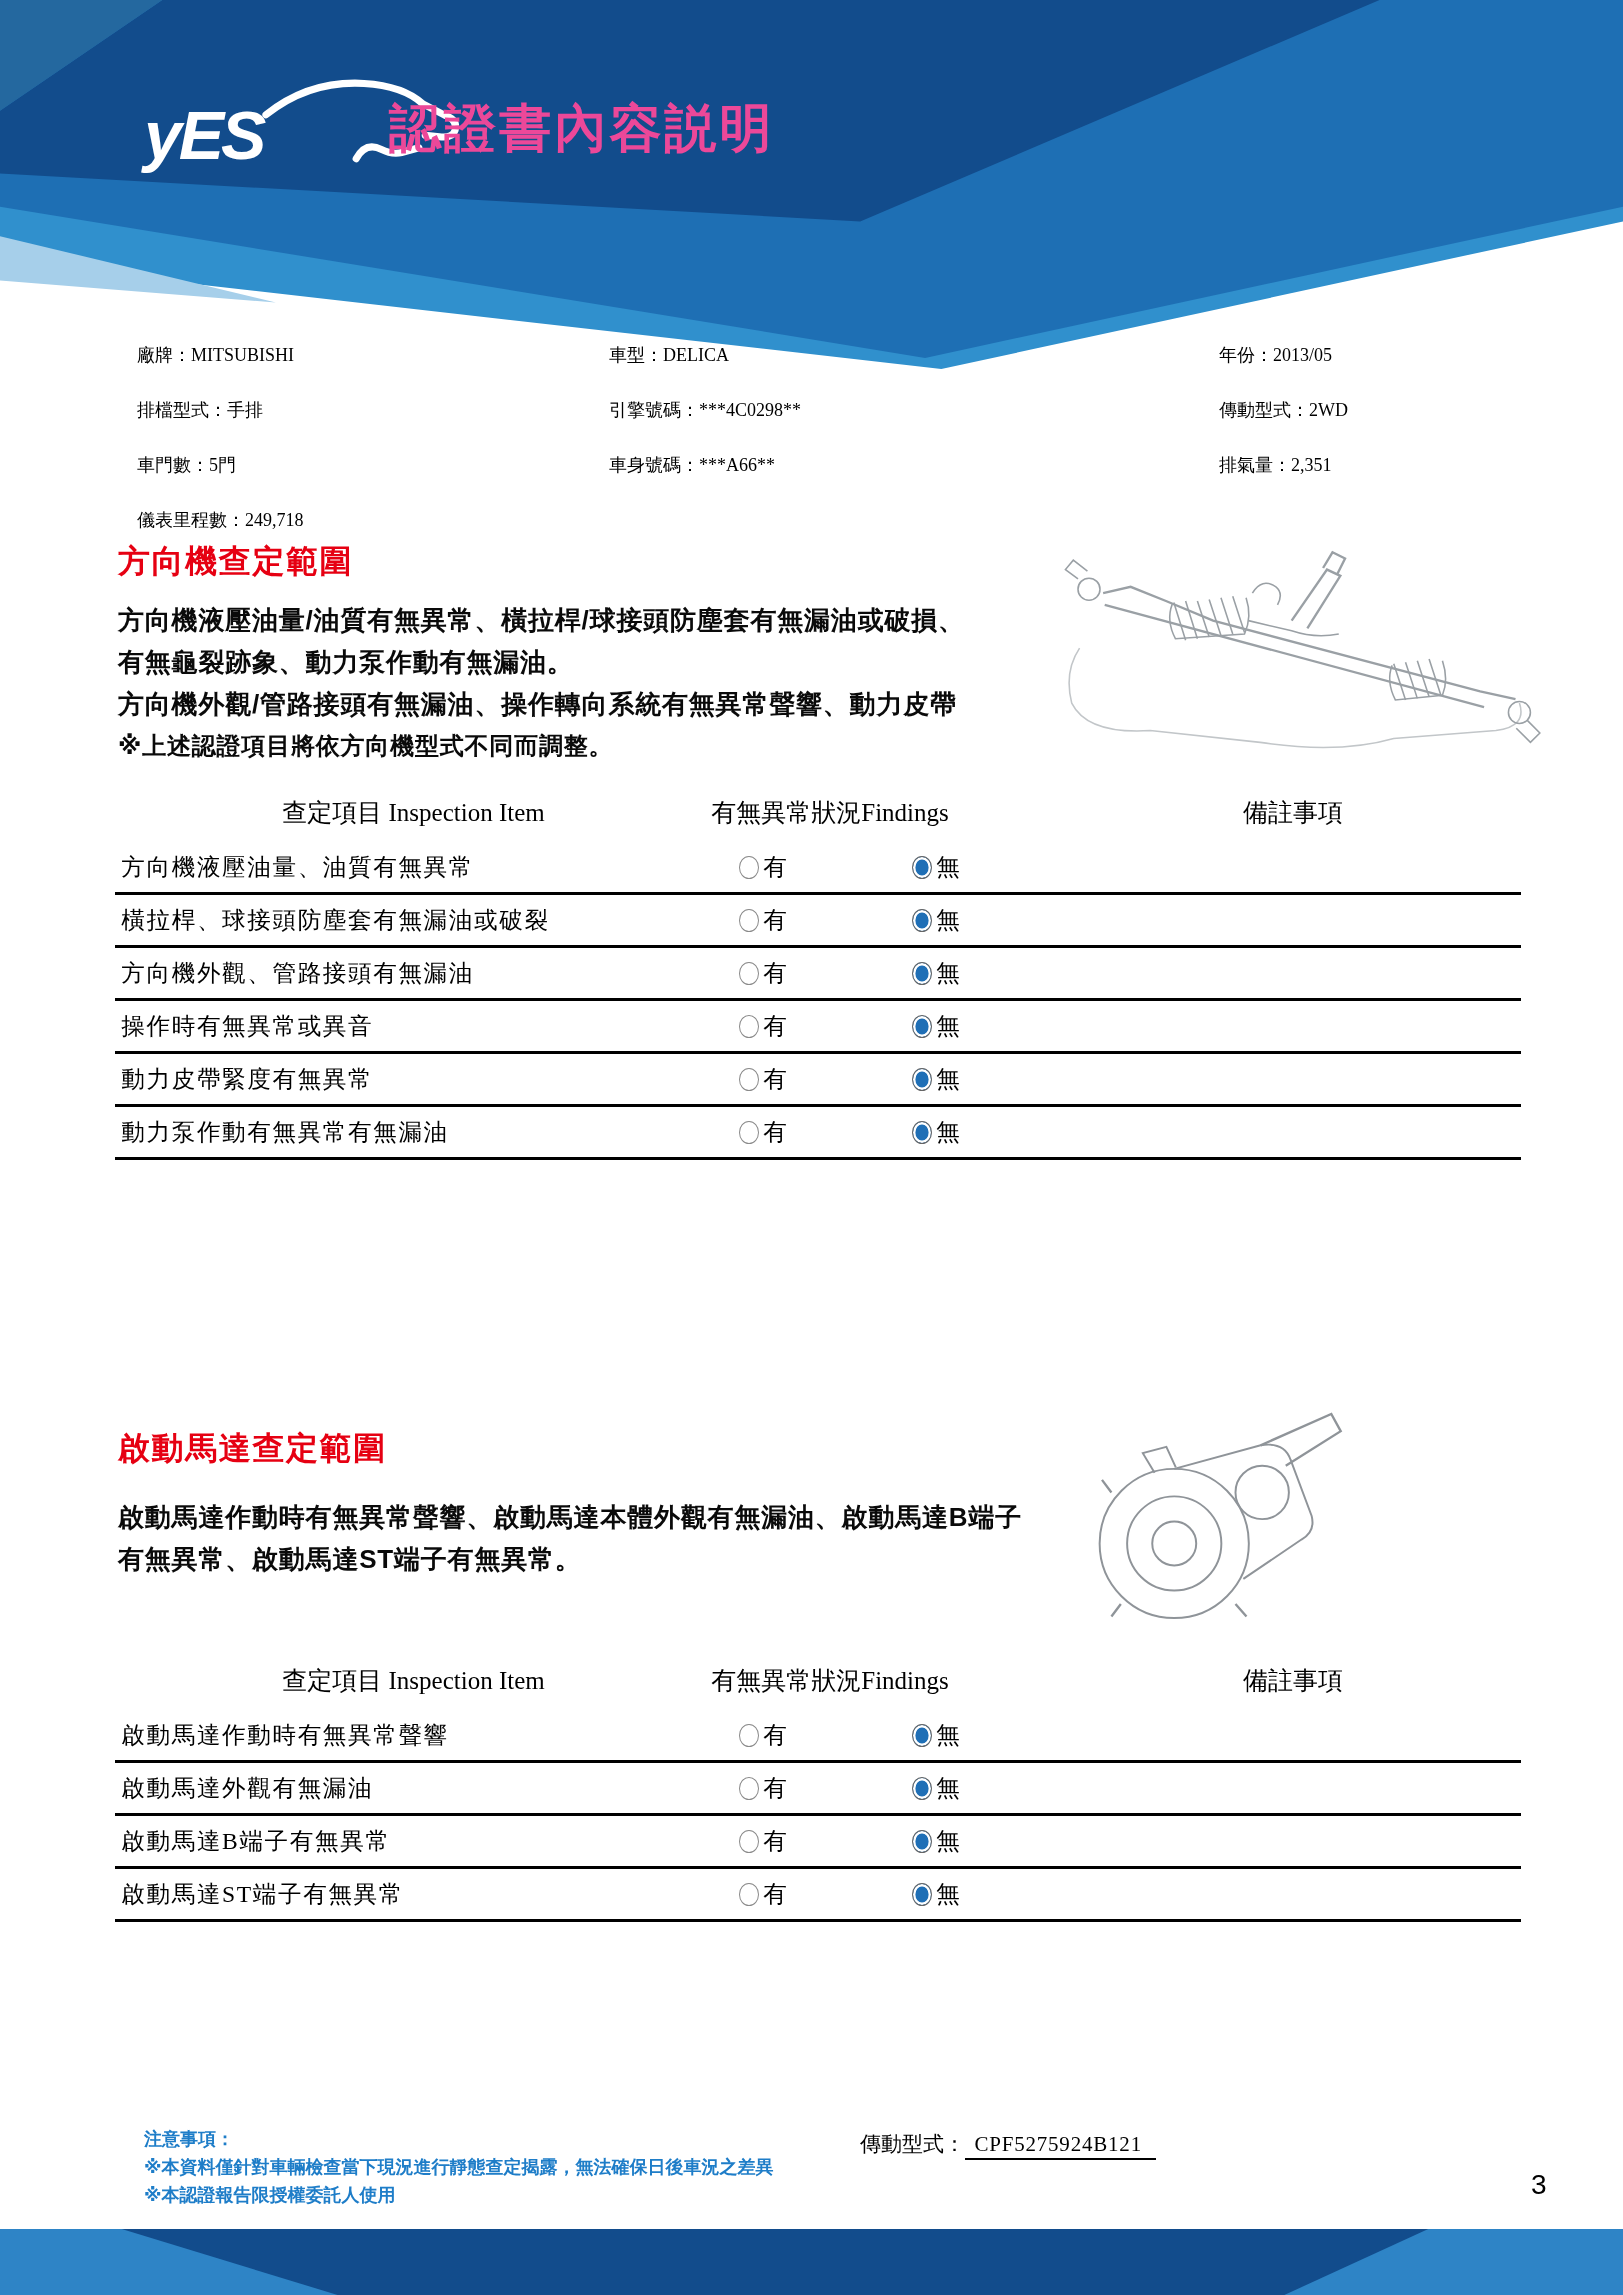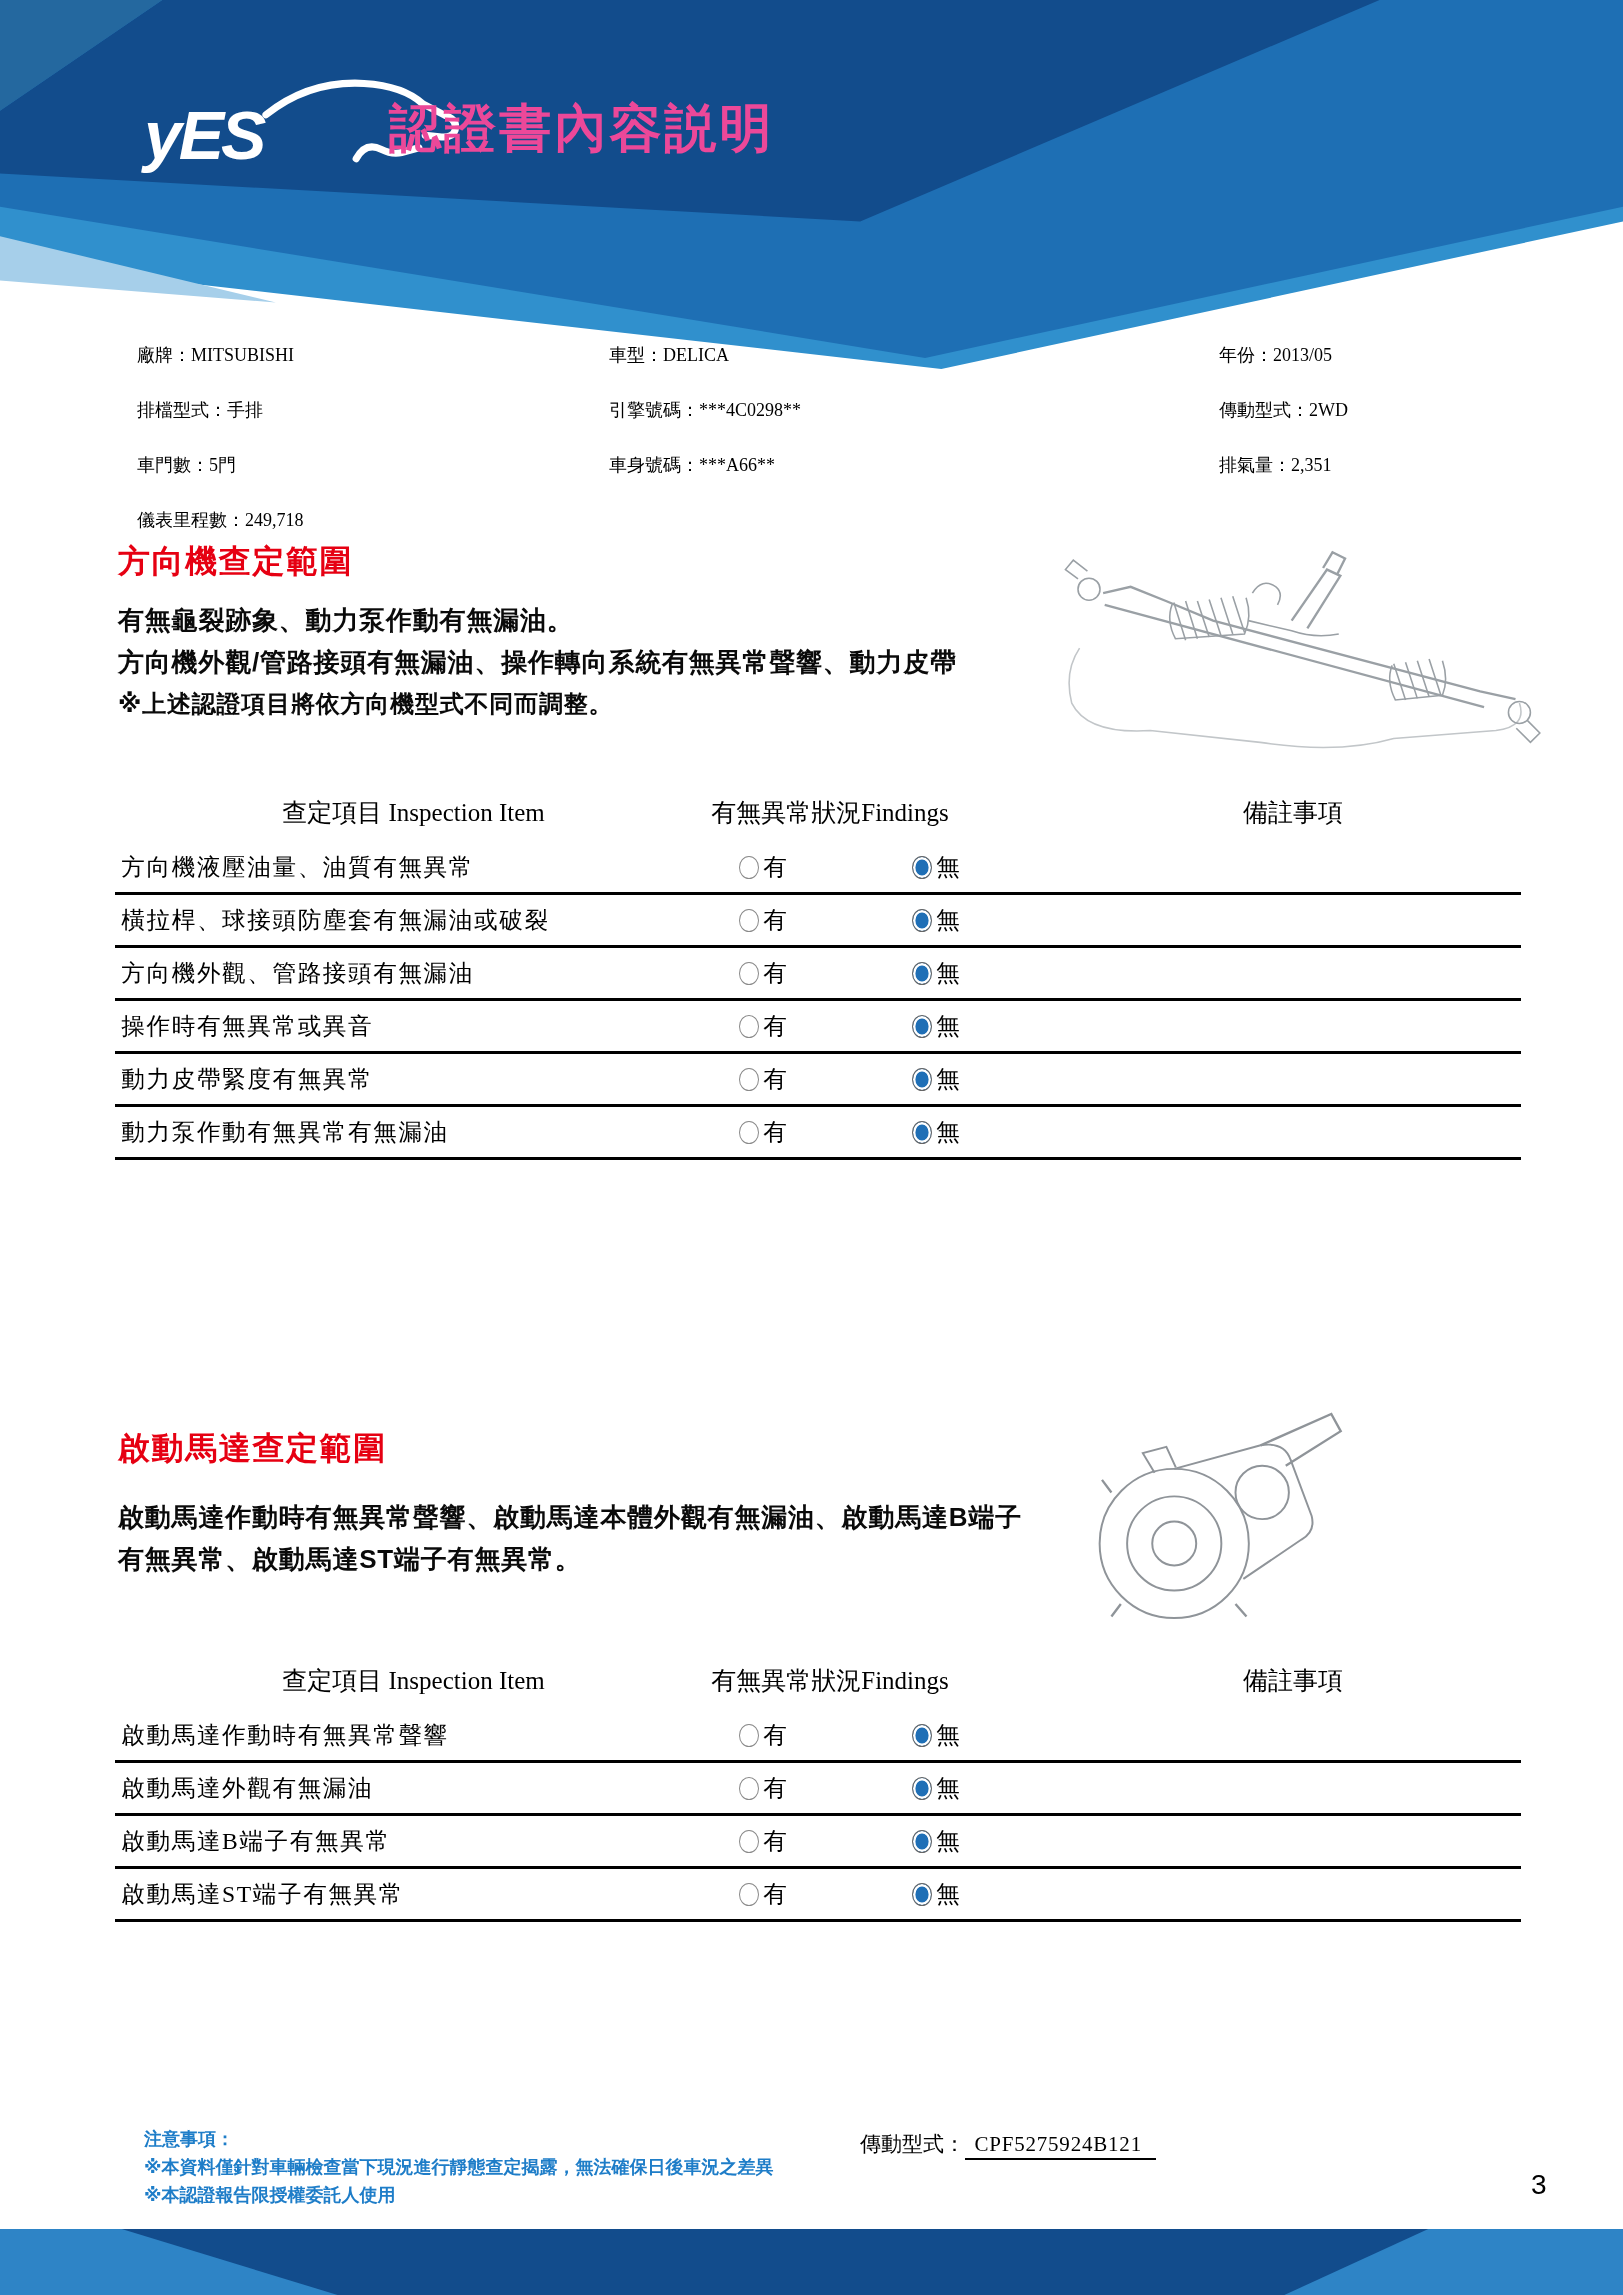--- a/index.html
+++ b/index.html
@@ -93,20 +93,21 @@
     <div>車身號碼：***A66**</div>
   </div>
   <div class="info-col" id="info-col3">
     <div>年份：2013/05</div>
     <div>傳動型式：2WD</div>
     <div>排氣量：2,351</div>
   </div>
 
   <div class="sec-title" style="top:540px;">方向機查定範圍</div>
   <div class="sec-desc" style="top:599px;">
+    <div>方向機液壓油量/油質有無異常、橫拉桿/球接頭防塵套有無漏油或破損、</div>
     <div>有無龜裂跡象、動力泵作動有無漏油。</div>
     <div>方向機外觀/管路接頭有無漏油、操作轉向系統有無異常聲響、動力皮帶</div>
     <div class="sec-note">※上述認證項目將依方向機型式不同而調整。</div>
   </div>
 
   <svg class="illustration" style="left:1056px;top:546px;" width="487" height="216" viewBox="0 0 620 275" fill="none" stroke="#9aa0a5" stroke-width="2">
     <path d="M30,130 Q10,160 20,200 Q40,240 120,235 L260,250 Q360,265 430,245 L560,235 Q600,230 590,200" stroke="#c2c6c9"></path>
     <path d="M60,60 L95,52 L140,70 L200,95 L540,185 L585,195" stroke-width="3"></path>
     <path d="M62,75 L545,205" stroke-width="3"></path>
     <circle cx="42" cy="55" r="14"></circle>

